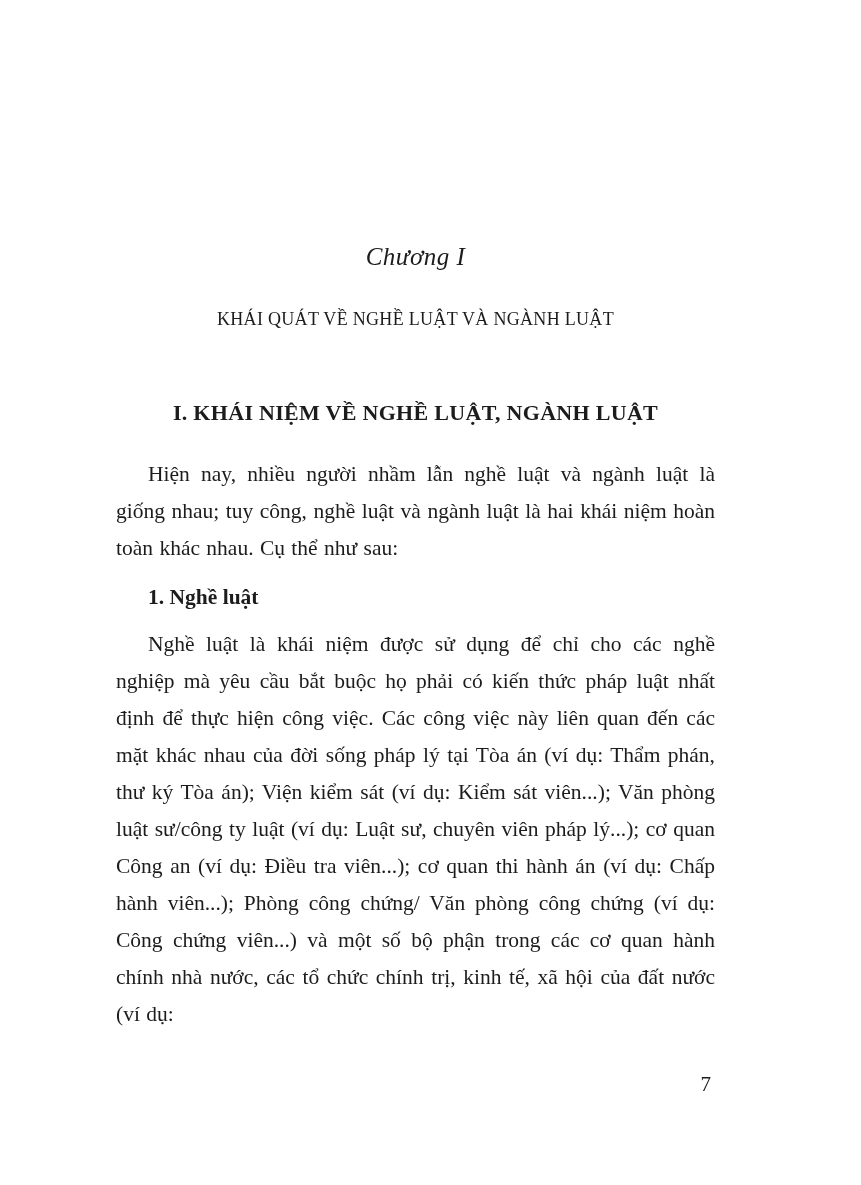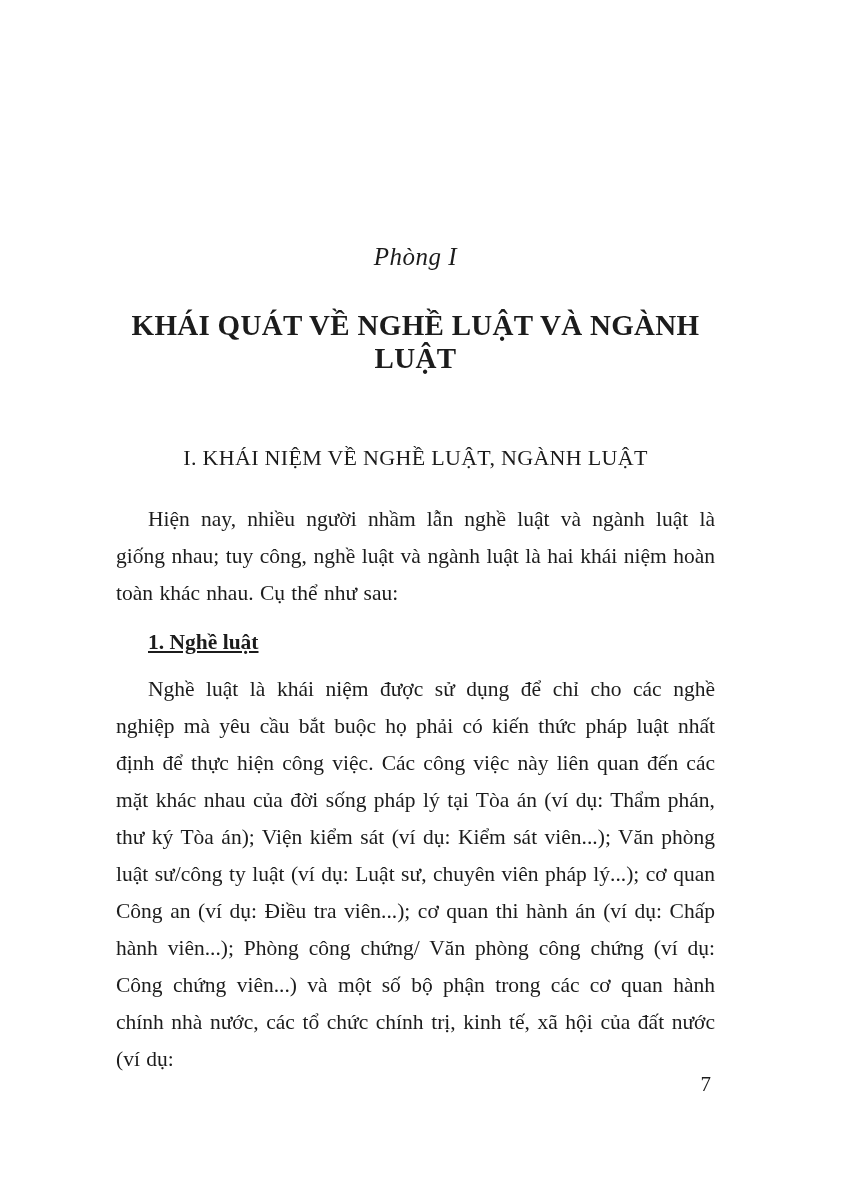--- a/index.html
+++ b/index.html
@@ -27,60 +27,59 @@
   .chapter-label {
     text-align: center;
     font-style: italic;
     font-size: 25px;
     letter-spacing: 0.5px;
     margin: 0 0 38px 0;
     font-weight: 400;
   }
   .chapter-title {
     text-align: center;
-    font-weight: bold;
-    font-size: 29px;
+    font-weight: normal;
+    font-size: 18px;
     letter-spacing: 0.3px;
     margin: 0 0 70px 0;
   }
   .section-heading {
     text-align: center;
     font-size: 22px;
     letter-spacing: 0.3px;
     margin: 0 0 30px 0;
-    font-weight: 400;
+    font-weight: 700;
   }
   .para {
     font-size: 21.5px;
     line-height: 37px;
     text-align: justify;
     text-indent: 32px;
     margin: 0 0 18px 0;
     word-spacing: 1px;
   }
   .subheading {
     font-weight: bold;
     font-size: 21.5px;
     margin: 14px 0 16px 0;
     text-indent: 32px;
-    text-decoration: underline;
   }
   .page-number {
     position: absolute;
     right: 150px;
     top: 1072px;
     font-size: 21px;
   }
 </style>
 </head>
 <body>
 
 <div class="page">
 
-  <div class="chapter-label">Phòng I</div>
+  <div class="chapter-label">Chương I</div>
 
   <h1 class="chapter-title">KHÁI QUÁT VỀ NGHỀ LUẬT VÀ NGÀNH LUẬT</h1>
 
   <h2 class="section-heading">I. KHÁI NIỆM VỀ NGHỀ LUẬT, NGÀNH LUẬT</h2>
 
   <p class="para">Hiện nay, nhiều người nhầm lẫn nghề luật và ngành luật là giống nhau; tuy công, nghề luật và ngành luật là hai khái niệm hoàn toàn khác nhau. Cụ thể như sau:</p>
 
   <div class="subheading">1. Nghề luật</div>
 
   <p class="para">Nghề luật là khái niệm được sử dụng để chỉ cho các nghề nghiệp mà yêu cầu bắt buộc họ phải có kiến thức pháp luật nhất định để thực hiện công việc. Các công việc này liên quan đến các mặt khác nhau của đời sống pháp lý tại Tòa án (ví dụ: Thẩm phán, thư ký Tòa án); Viện kiểm sát (ví dụ: Kiểm sát viên...); Văn phòng luật sư/công ty luật (ví dụ: Luật sư, chuyên viên pháp lý...); cơ quan Công an (ví dụ: Điều tra viên...); cơ quan thi hành án (ví dụ: Chấp hành viên...); Phòng công chứng/ Văn phòng công chứng (ví dụ: Công chứng viên...) và một số bộ phận trong các cơ quan hành chính nhà nước, các tổ chức chính trị, kinh tế, xã hội của đất nước (ví dụ:</p>

